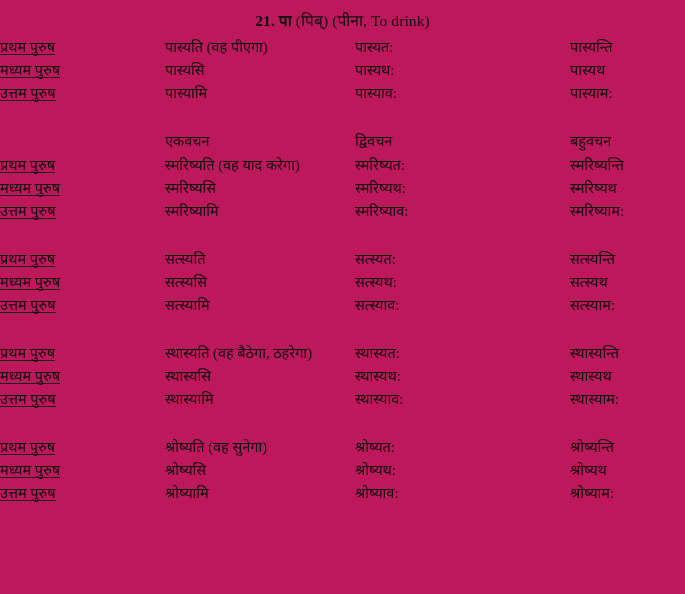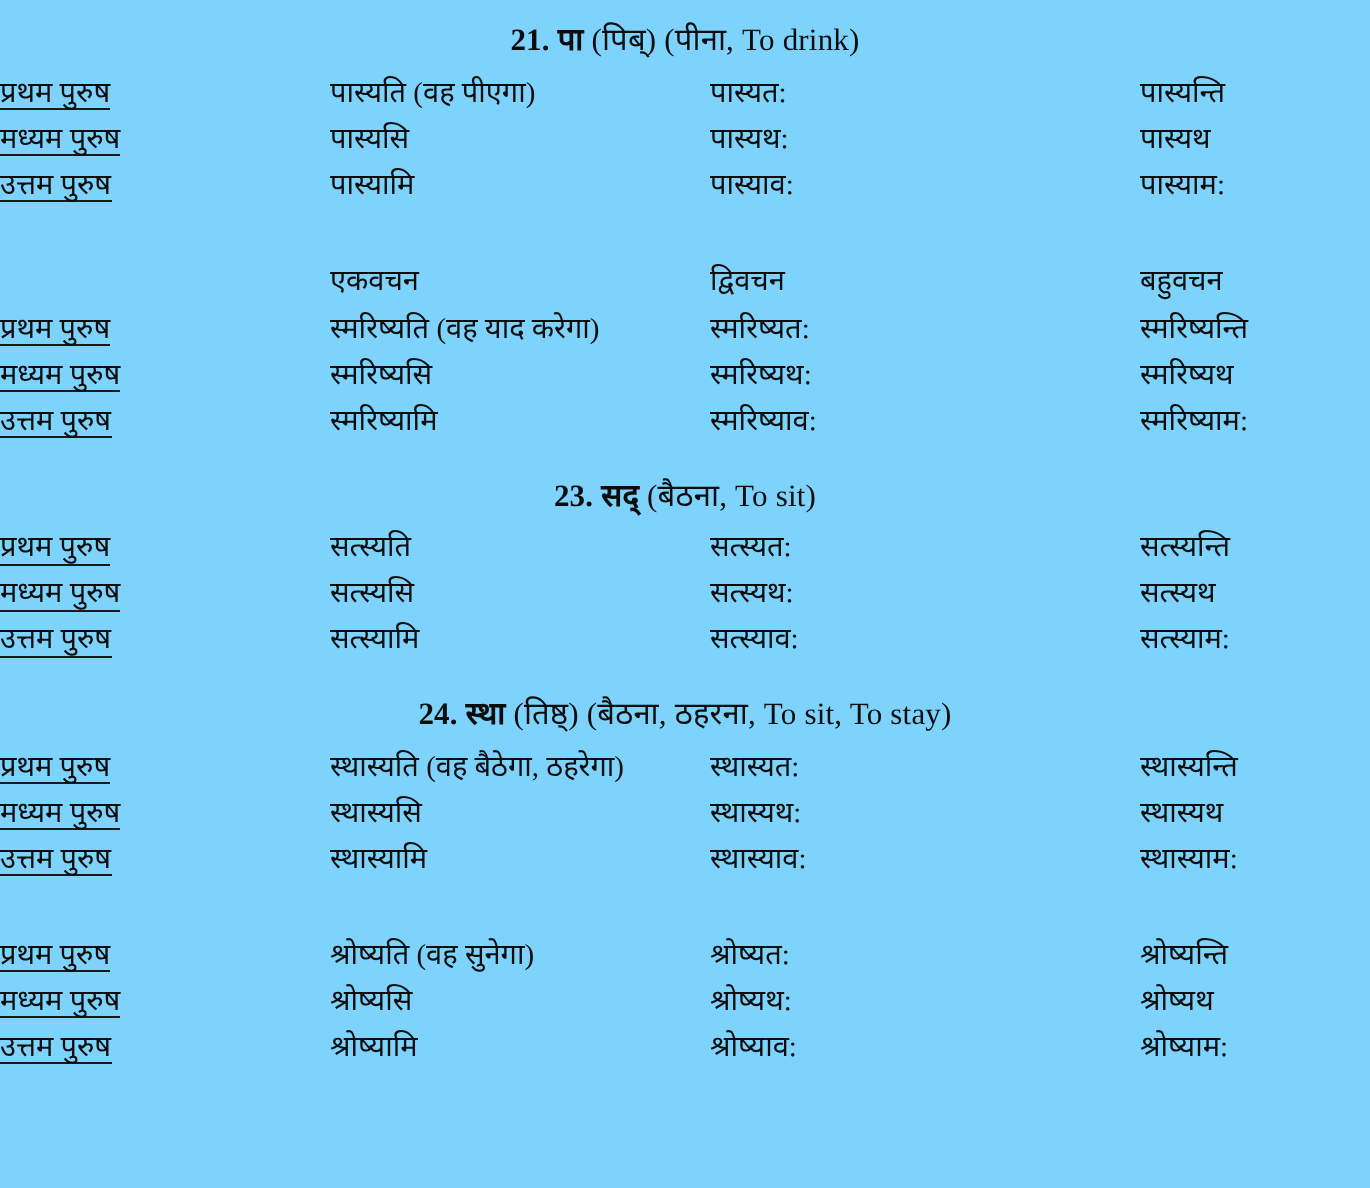--- a/index.html
+++ b/index.html
@@ -11,21 +11,21 @@
     height: 594px;
     background: #ffffff;
     font-family: "Liberation Serif", "DejaVu Serif", serif;
     color: #0d0d0d;
     overflow: hidden;
   }
   .page {
     position: relative;
     width: 685px;
     height: 594px;
-    background: #7dd3fc;
+    background: #be185d;
   }
   .section {
     width: 685px;
   }
   .sec-title {
     text-align: center;
     font-weight: bold;
     font-size: 15.5px;
     line-height: 1.0;
     letter-spacing: 0.1px;
@@ -166,25 +166,20 @@
           <td class="cell">स्मरिष्यामि</td>
           <td class="cell">स्मरिष्याव:</td>
           <td class="cell">स्मरिष्याम:</td>
         </tr>
       </tbody>
     </table>
   </div>
 
   <div class="sp-b"></div>
   <div class="section">
-    <div class="sec-title">
-      <span class="num">23.</span>
-      <span class="root">सद्</span>
-      <span class="gloss">(बैठना, To sit)</span>
-    </div>
     <div class="sp-a"></div>
     <table class="conj">
       <colgroup>
           <col class="c0">
           <col class="c1">
           <col class="c2">
           <col class="c3">
         </colgroup>
       <tbody>
         <tr class="row-h">
@@ -204,26 +199,20 @@
           <td class="cell">सत्स्यामि</td>
           <td class="cell">सत्स्याव:</td>
           <td class="cell">सत्स्याम:</td>
         </tr>
       </tbody>
     </table>
   </div>
 
   <div class="sp-b"></div>
   <div class="section">
-    <div class="sec-title">
-      <span class="num">24.</span>
-      <span class="root">स्था</span>
-      <span class="gloss">(तिष्ठ्)</span>
-      <span class="gloss">(बैठना, ठहरना, To sit, To stay)</span>
-    </div>
     <div class="sp-a"></div>
     <table class="conj">
       <colgroup>
           <col class="c0">
           <col class="c1">
           <col class="c2">
           <col class="c3">
         </colgroup>
       <tbody>
         <tr class="row-h">

